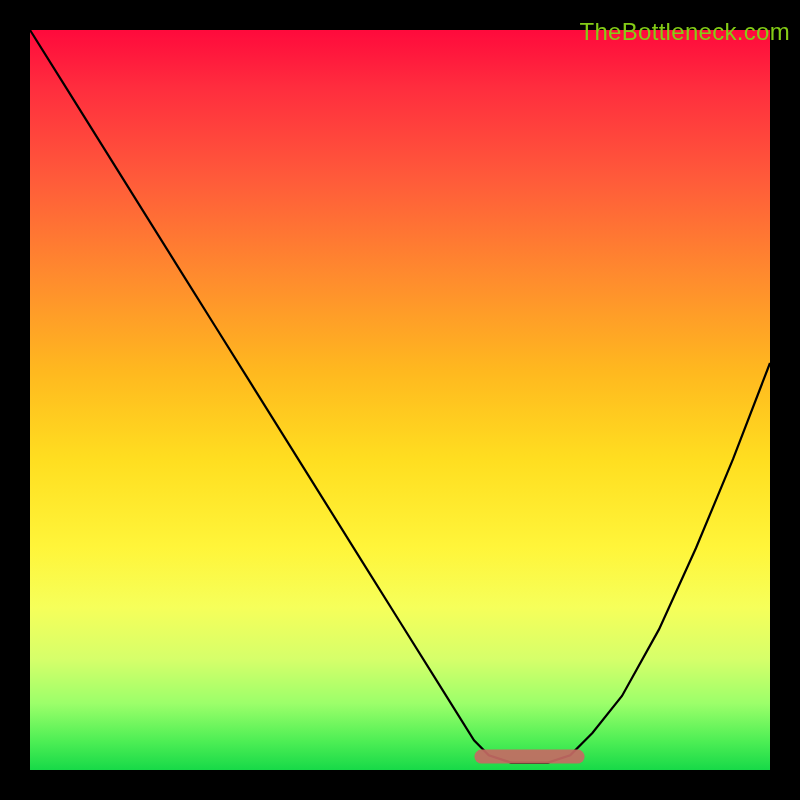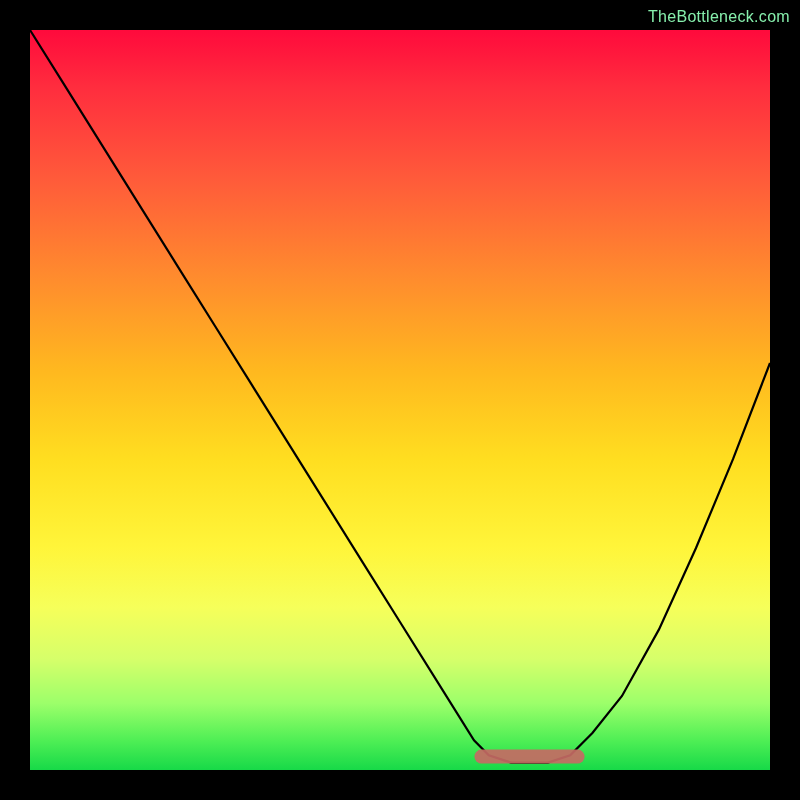--- a/index.html
+++ b/index.html
@@ -35,24 +35,24 @@
       #fff53a 70%,
       #f6ff5a 78%,
       #d6ff6a 85%,
       #9cff6a 91%,
       #4fef55 96%,
       #17d948 100%
     );
   }
   .watermark {
     position: absolute;
-    top: 8px;
+    top: 18px;
     right: 10px;
-    color: #86efac;
-    font-size: 16px;
+    color: #84cc16;
+    font-size: 24px;
     letter-spacing: 0.3px;
     user-select: none;
   }
   svg.curve {
     position: absolute;
     left: 0;
     top: 0;
     width: 740px;
     height: 740px;
     overflow: visible;

